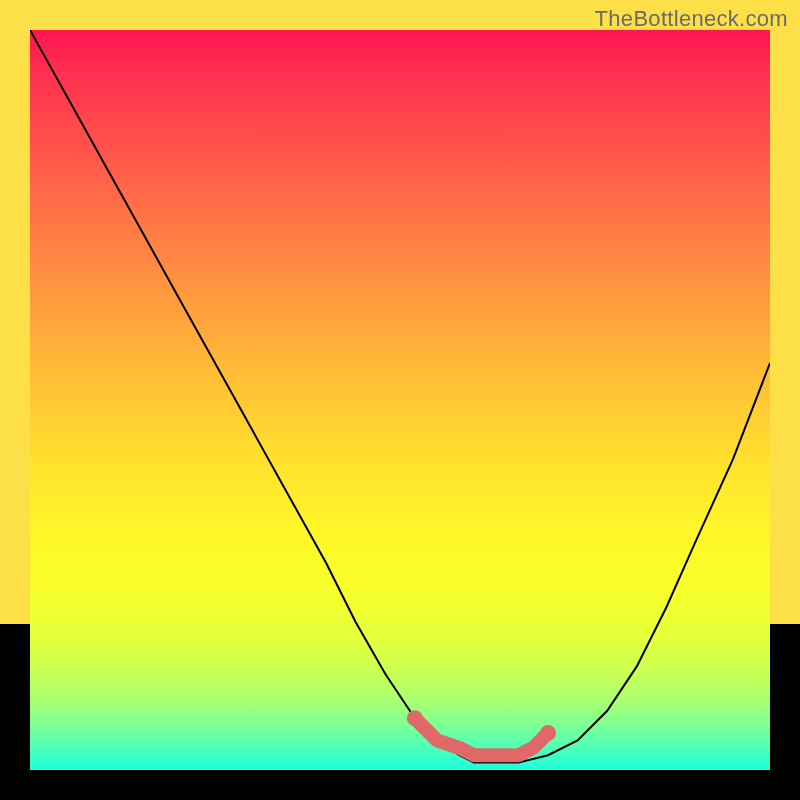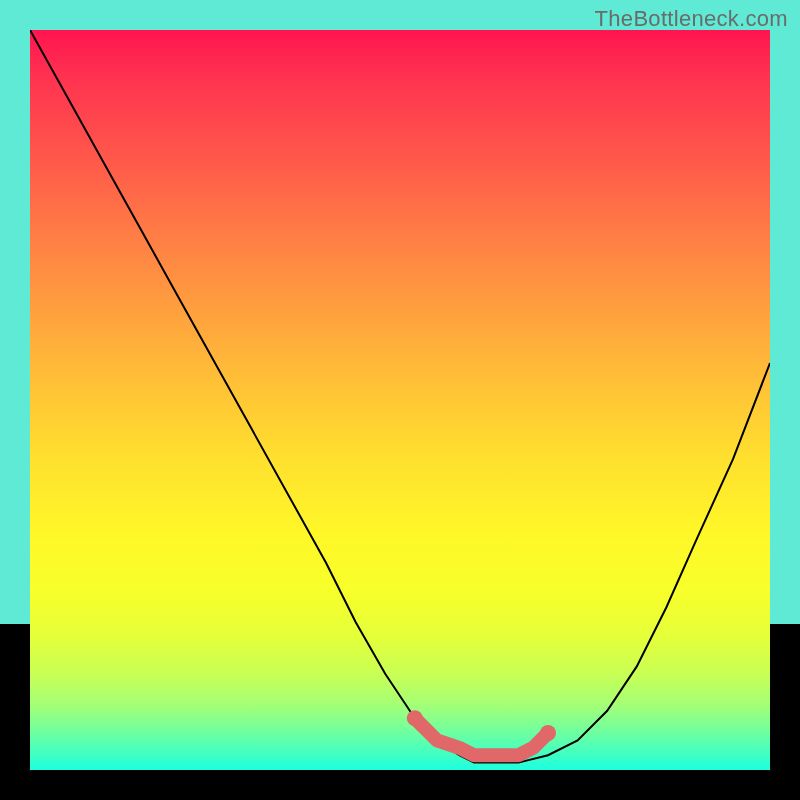--- a/index.html
+++ b/index.html
@@ -9,21 +9,21 @@
     height: 800px;
     background: #000;
     overflow: hidden;
   }
   .frame {
     position: absolute;
     left: 0;
     top: 0;
     width: 800px;
     height: 624px;
-    background: #5eead4;
+    background: #fde047;
   }
   .plot {
     position: absolute;
     left: 30px;
     top: 30px;
     width: 740px;
     height: 740px;
     background: linear-gradient(to bottom,
       #ff1450 0%,
       #ff3150 6%,

